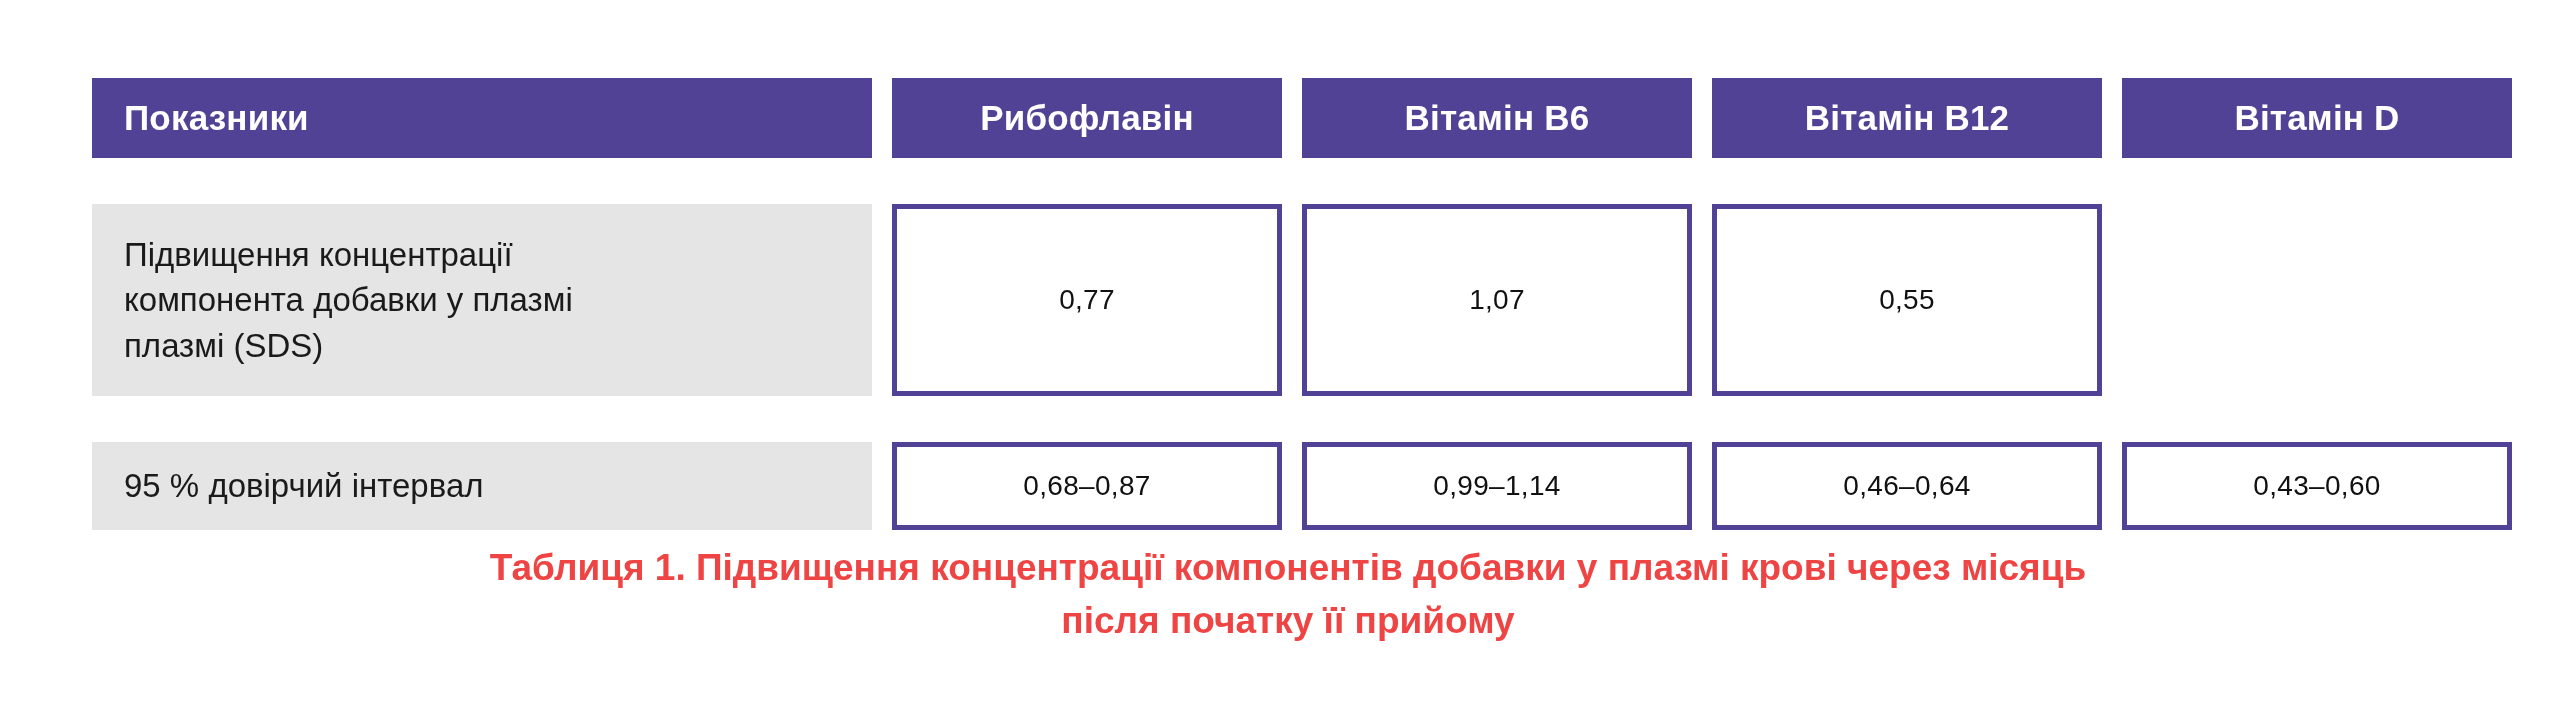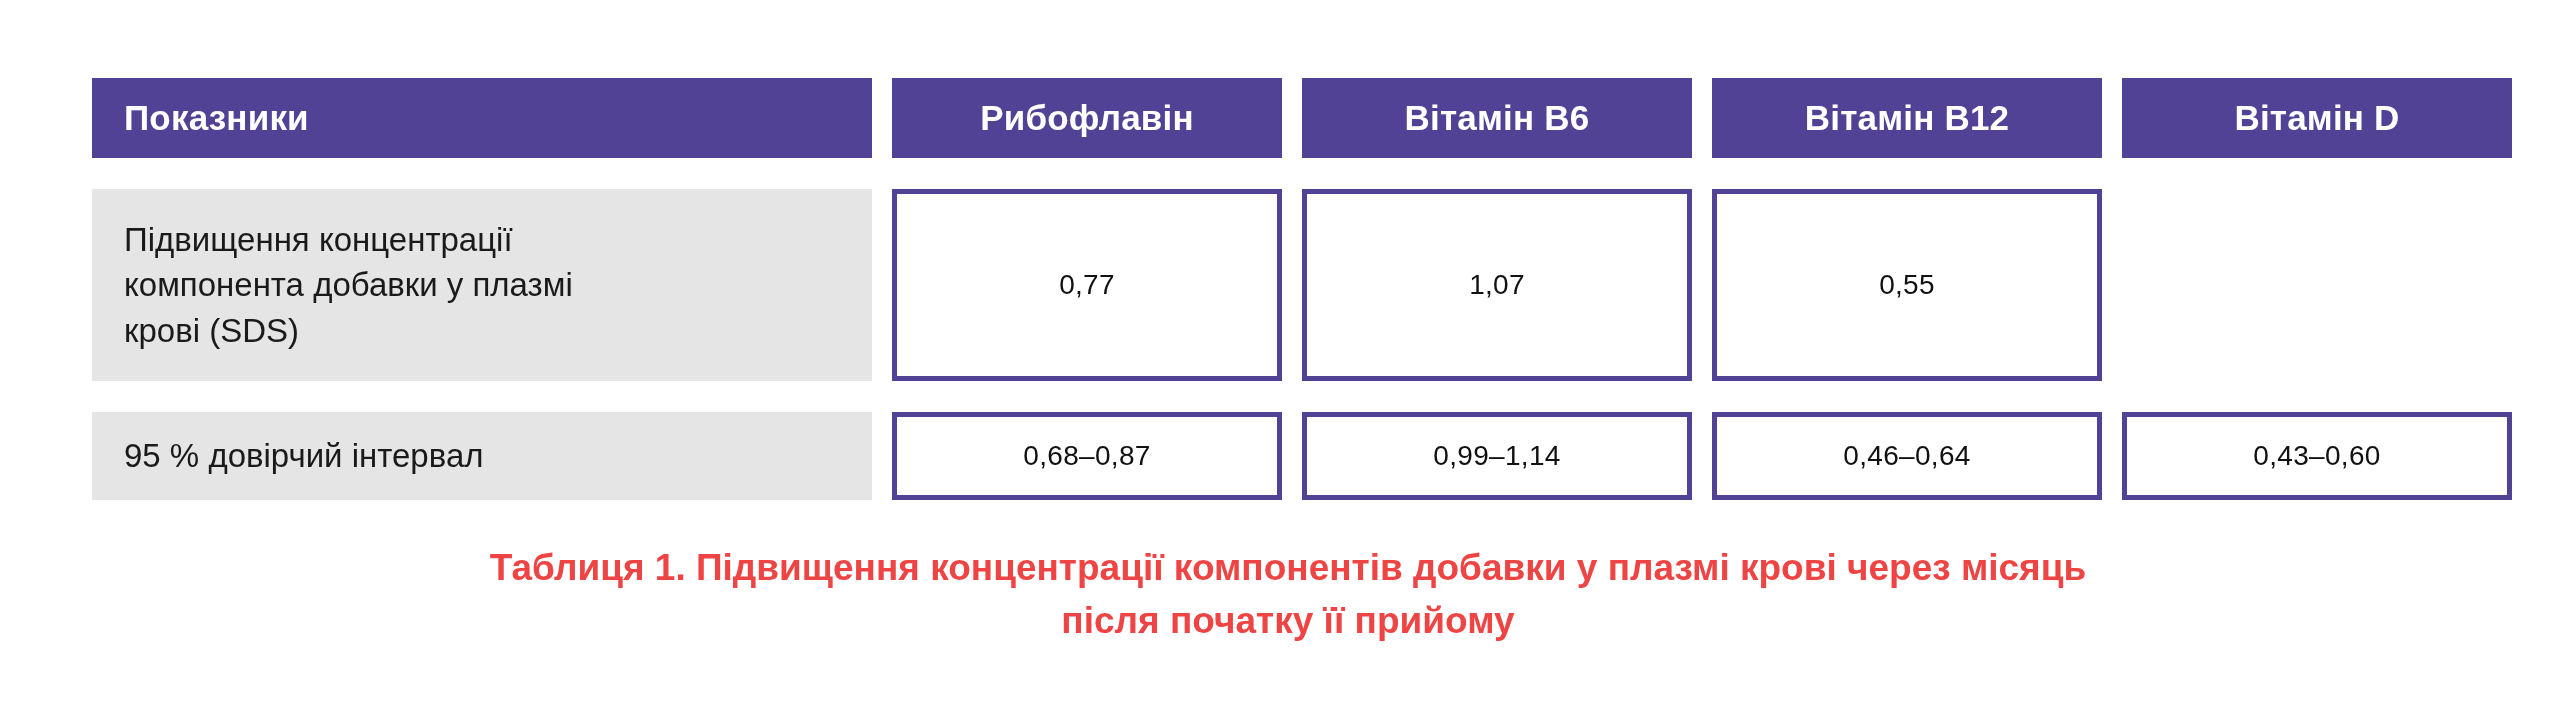--- a/index.html
+++ b/index.html
@@ -22,21 +22,21 @@
   }
 
   
   .table-grid {
     position: absolute;
     left: 92px;
     top: 78px;
     width: 2392px;
     display: flex;
     flex-direction: column;
-    gap: 31px;
+    gap: 46px;
   }
 
   .table-row {
     display: flex;
     flex-direction: row;
     gap: 20px;
     align-items: stretch;
   }
 
   
@@ -133,21 +133,21 @@
       <div class="cell-header col-data">
         <span>Вітамін D</span>
       </div>
     </div>
 
     <div class="table-row row-tall">
       <div class="cell-label col-label">
         <span class="label-block">
           <span class="label-text">Підвищення концентрації</span>
           <span class="label-text">компонента добавки у плазмі</span>
-          <span class="label-text">крові (SDS)</span>
+          <span class="label-text">плазмі (SDS)</span>
         </span>
       </div>
       <div class="cell-value col-data">
         <span>0,77</span>
       </div>
       <div class="cell-value col-data">
         <span>1,07</span>
       </div>
       <div class="cell-value col-data">
         <span>0,55</span>

